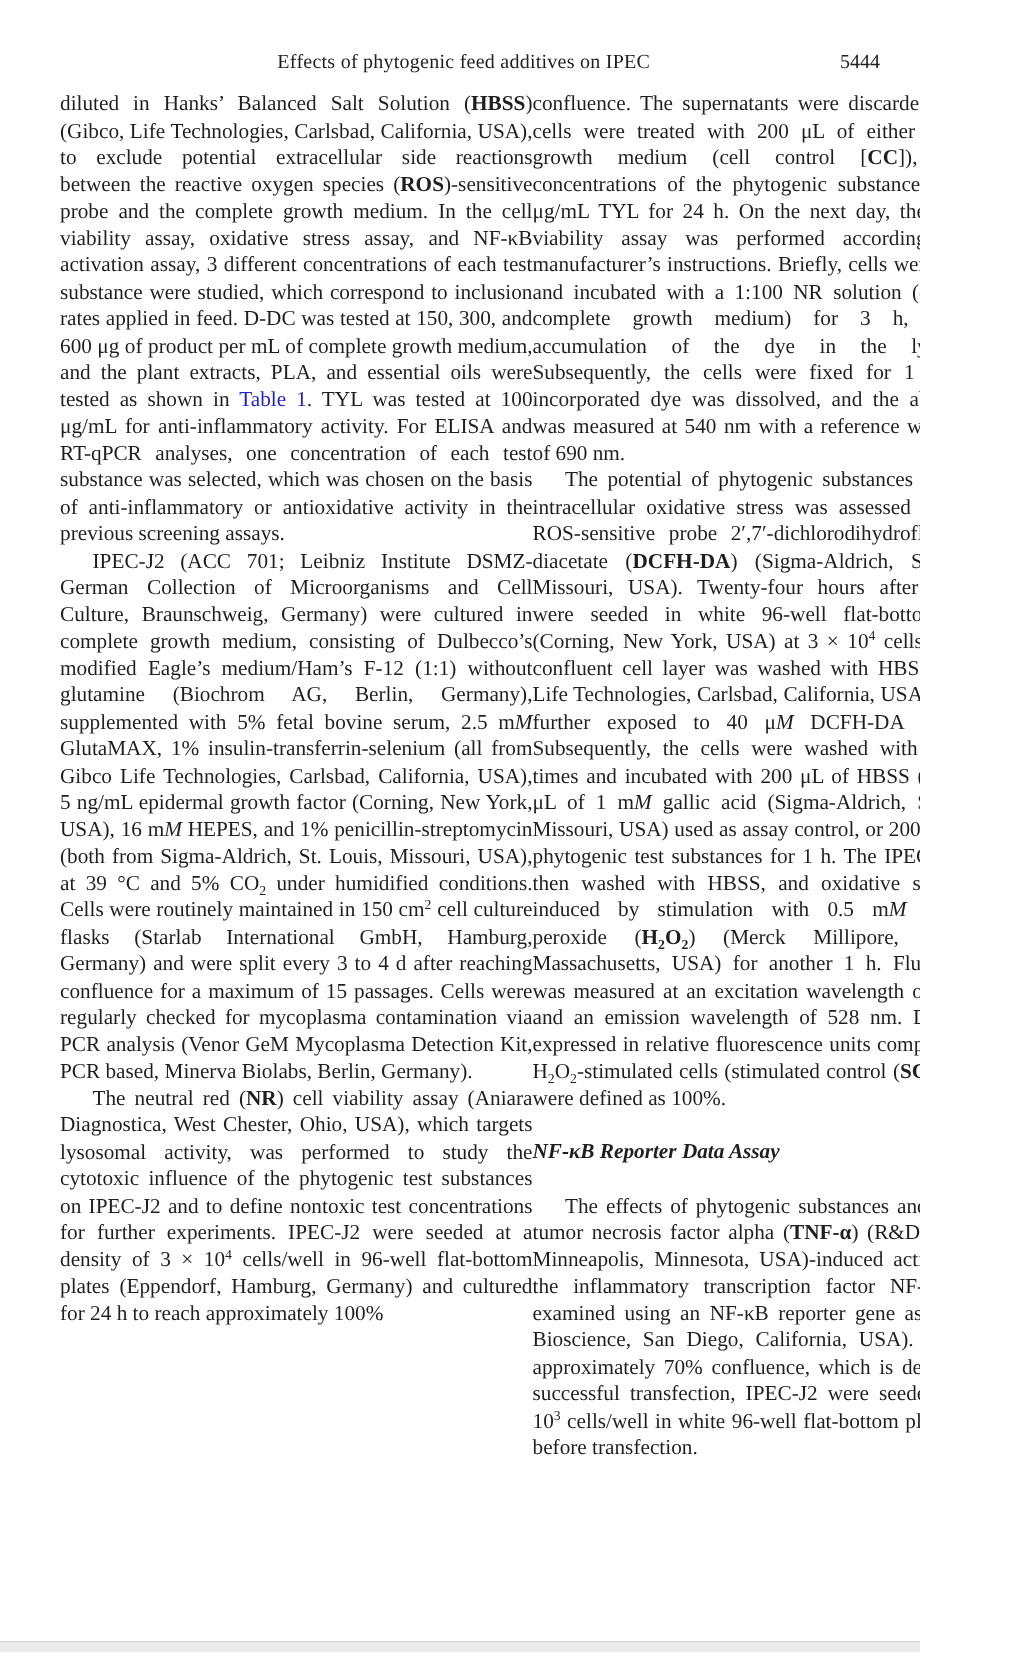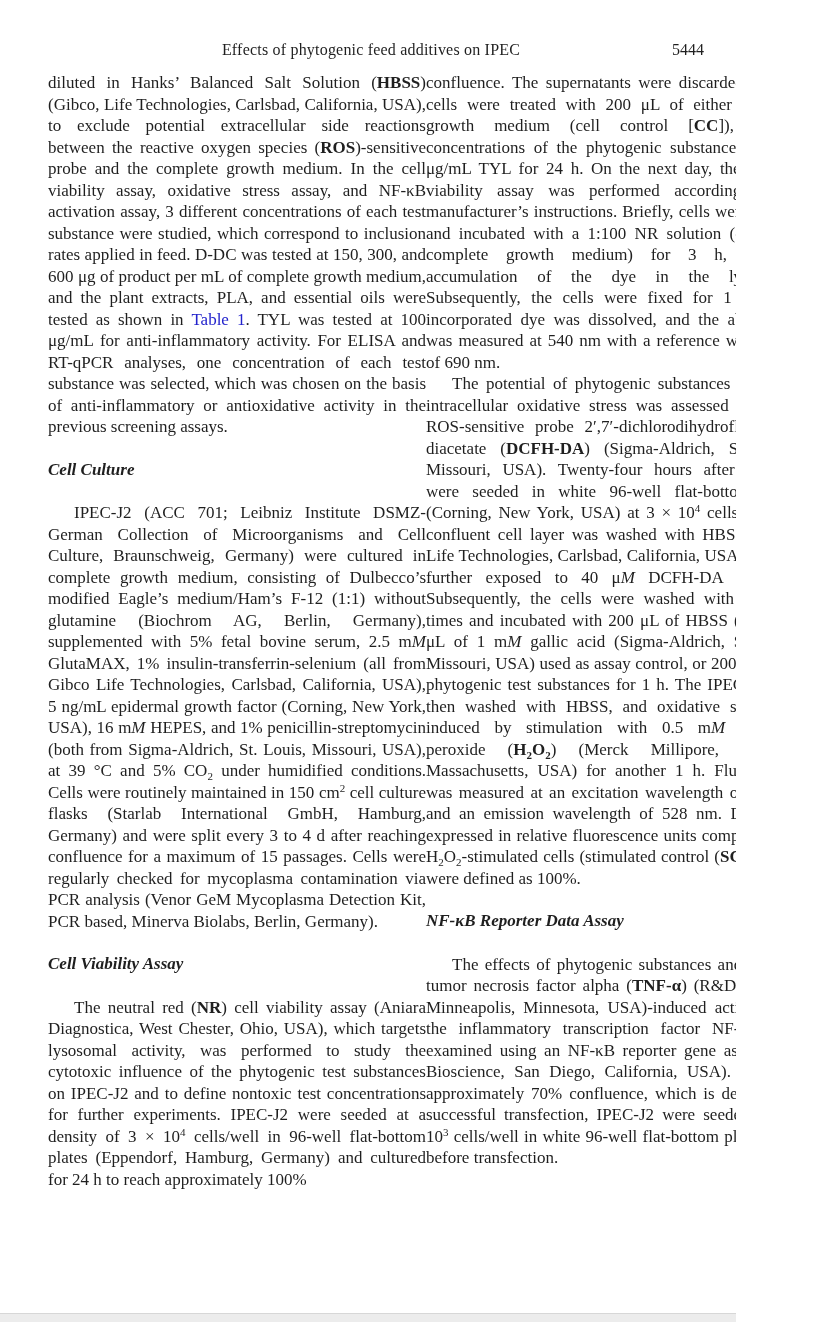--- a/index.html
+++ b/index.html
@@ -82,23 +82,21 @@
 <div class="page" style="--link-color: #2222cc;">
 
   <div class="running-head">
     <div class="running-title">Effects of phytogenic feed additives on IPEC</div>
     <div class="running-page-number">5444</div>
   </div>
 
   <div class="columns">
     <div class="col">
         <p class="para"><span>diluted in Hanks’ Balanced Salt Solution (</span><span class="seg-b">HBSS</span><span>) (Gibco, Life Technologies, Carlsbad, California, USA), to exclude potential extracellular side reactions between the reactive oxygen species (</span><span class="seg-b">ROS</span><span>)-sensitive probe and the complete growth medium. In the cell viability assay, oxidative stress assay, and NF-κB activation assay, 3 different concentrations of each test substance were studied, which correspond to inclusion rates applied in feed. D-DC was tested at 150, 300, and 600 μg of product per mL of complete growth medium, and the plant extracts, PLA, and essential oils were tested as shown in </span><span class="seg-link">Table 1</span><span>. TYL was tested at 100 μg/mL for anti-inflammatory activity. For ELISA and RT-qPCR analyses, one concentration of each test substance was selected, which was chosen on the basis of anti-inflammatory or antioxidative activity in the previous screening assays.</span></p>
-        <div class="section-heading">Cell Culture</div>
         <p class="para indent"><span>IPEC-J2 (ACC 701; Leibniz Institute DSMZ-German Collection of Microorganisms and Cell Culture, Braunschweig, Germany) were cultured in complete growth medium, consisting of Dulbecco’s modified Eagle’s medium/Ham’s F-12 (1:1) without glutamine (Biochrom AG, Berlin, Germany), supplemented with 5% fetal bovine serum, 2.5 m</span><span class="seg-i">M</span><span> GlutaMAX, 1% insulin-transferrin-selenium (all from Gibco Life Technologies, Carlsbad, California, USA), 5 ng/mL epidermal growth factor (Corning, New York, USA), 16 m</span><span class="seg-i">M</span><span> HEPES, and 1% penicillin-streptomycin (both from Sigma-Aldrich, St. Louis, Missouri, USA), at 39 °C and 5% CO</span><span class="seg-sub">2</span><span> under humidified conditions. Cells were routinely maintained in 150 cm</span><span class="seg-sup">2</span><span> cell culture flasks (Starlab International GmbH, Hamburg, Germany) and were split every 3 to 4 d after reaching confluence for a maximum of 15 passages. Cells were regularly checked for mycoplasma contamination via PCR analysis (Venor GeM Mycoplasma Detection Kit, PCR based, Minerva Biolabs, Berlin, Germany).</span></p>
-        <div class="section-heading">Cell Viability Assay</div>
         <p class="para indent"><span>The neutral red (</span><span class="seg-b">NR</span><span>) cell viability assay (Aniara Diagnostica, West Chester, Ohio, USA), which targets lysosomal activity, was performed to study the cytotoxic influence of the phytogenic test substances on IPEC-J2 and to define nontoxic test concentrations for further experiments. IPEC-J2 were seeded at a density of 3 × 10</span><span class="seg-sup">4</span><span> cells/well in 96-well flat-bottom plates (Eppendorf, Hamburg, Germany) and cultured for 24 h to reach approximately 100%</span></p>
       </div>
     <div class="col">
         <p class="para"><span>confluence. The supernatants were discarded and the cells were treated with 200 μL of either complete growth medium (cell control [</span><span class="seg-b">CC</span><span>]), various concentrations of the phytogenic substances, or 100 μg/mL TYL for 24 h. On the next day, the NR cell viability assay was performed according to the manufacturer’s instructions. Briefly, cells were washed and incubated with a 1:100 NR solution (diluted in complete growth medium) for 3 h, allowing accumulation of the dye in the lysosomes. Subsequently, the cells were fixed for 1 min, the incorporated dye was dissolved, and the absorbance was measured at 540 nm with a reference wavelength of 690 nm.</span></p>
         <p class="para indent"><span>The potential of phytogenic substances to reduce intracellular oxidative stress was assessed using the ROS-sensitive probe 2′,7′-dichlorodihydrofluorescein diacetate (</span><span class="seg-b">DCFH-DA</span><span>) (Sigma-Aldrich, St. Louis, Missouri, USA). Twenty-four hours after IPEC-J2 were seeded in white 96-well flat-bottom plates (Corning, New York, USA) at 3 × 10</span><span class="seg-sup">4</span><span> cells/well, the confluent cell layer was washed with HBSS (Gibco, Life Technologies, Carlsbad, California, USA) and was further exposed to 40 μ</span><span class="seg-i">M</span><span> DCFH-DA for 1 h. Subsequently, the cells were washed with HBSS 3 times and incubated with 200 μL of HBSS (CC), 200 μL of 1 m</span><span class="seg-i">M</span><span> gallic acid (Sigma-Aldrich, St. Louis, Missouri, USA) used as assay control, or 200 μL of the phytogenic test substances for 1 h. The IPEC-J2 were then washed with HBSS, and oxidative stress was induced by stimulation with 0.5 m</span><span class="seg-i">M</span><span> hydrogen peroxide (</span><span class="seg-b">H</span><span class="seg-b seg-sub">2</span><span class="seg-b">O</span><span class="seg-b seg-sub">2</span><span>) (Merck Millipore, Billerica, Massachusetts, USA) for another 1 h. Fluorescence was measured at an excitation wavelength of 485 nm and an emission wavelength of 528 nm. Data were expressed in relative fluorescence units compared with H</span><span class="seg-sub">2</span><span>O</span><span class="seg-sub">2</span><span>-stimulated cells (stimulated control (</span><span class="seg-b">SC</span><span>)), which were defined as 100%.</span></p>
         <div class="section-heading">NF-κB Reporter Data Assay</div>
         <p class="para indent"><span>The effects of phytogenic substances and TYL on tumor necrosis factor alpha (</span><span class="seg-b">TNF-α</span><span>) (R&amp;D Systems, Minneapolis, Minnesota, USA)-induced activation of the inflammatory transcription factor NF-κB were examined using an NF-κB reporter gene assay (BPS Bioscience, San Diego, California, USA). To reach approximately 70% confluence, which is decisive for successful transfection, IPEC-J2 were seeded at 6 × 10</span><span class="seg-sup">3</span><span> cells/well in white 96-well flat-bottom plates, 24 h before transfection.</span></p>
       </div>
   </div>
 

